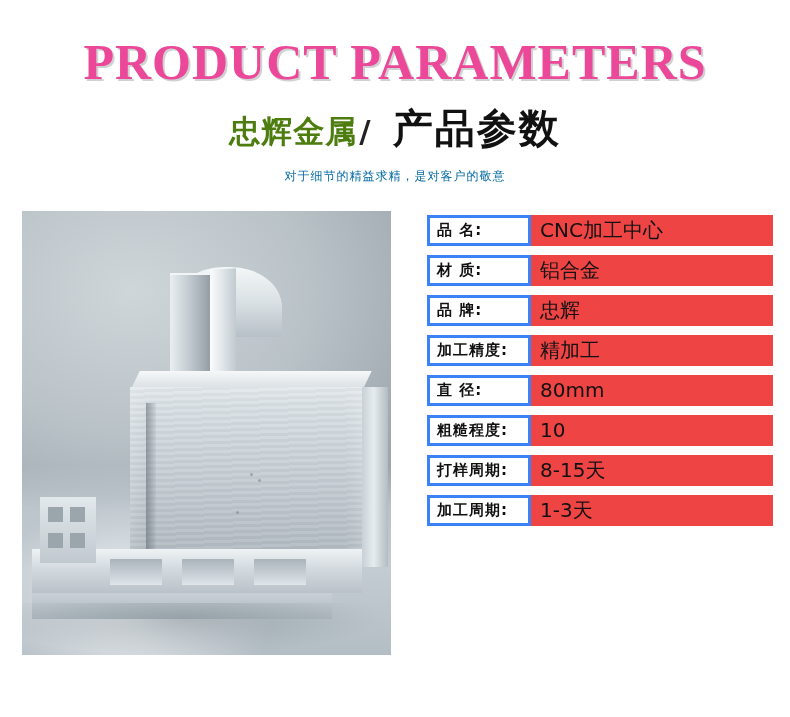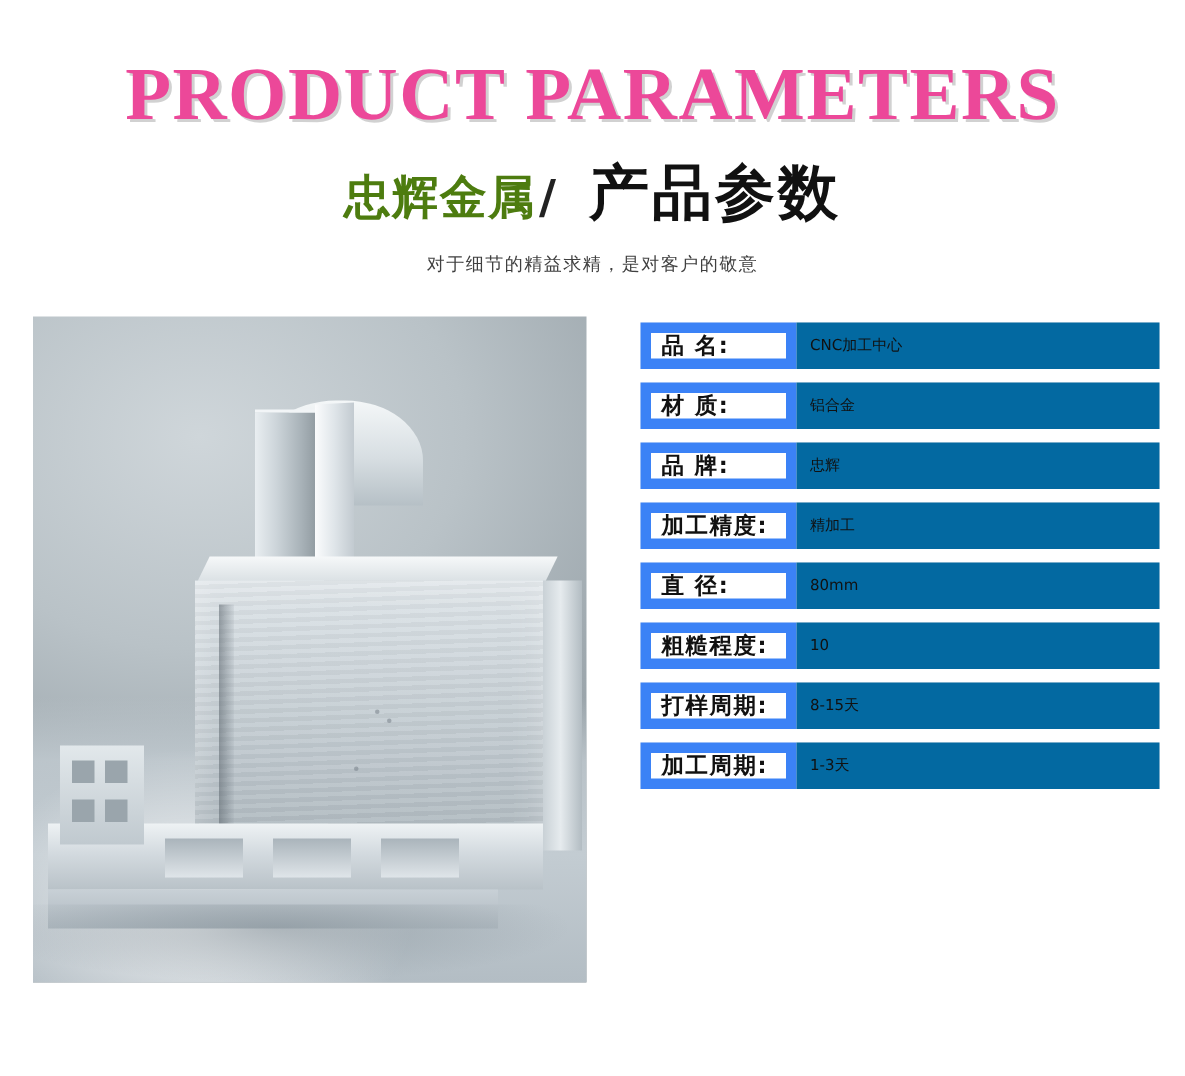--- a/index.html
+++ b/index.html
@@ -61,21 +61,21 @@
     font-weight: bold;
     font-size: 40px;
     color: #111;
     letter-spacing: 2px;
     margin-left: 20px;
   }
   .subtitle {
     margin-top: 12px;
     font-family: "DejaVu Sans", sans-serif;
     font-size: 12px;
-    color: #404040;
+    color: #0369a1;
     letter-spacing: 1px;
   }
 
   
   .content {
     position: relative;
     margin-top: 26px;
     display: flex;
     align-items: flex-start;
     padding-left: 22px;
@@ -214,42 +214,42 @@
   .spec-row {
     display: flex;
     align-items: stretch;
     height: 31px;
     margin-bottom: 9px;
     background: #e8e8e8;
   }
   .spec-label {
     flex: 0 0 104px;
     background: #ffffff;
-    border: 7px solid #3b82f6;
+    border: 3px solid #3b82f6;
     box-sizing: border-box;
     display: flex;
     align-items: center;
     justify-content: space-between;
     padding: 0 5px 0 7px;
     font-family: "DejaVu Sans", sans-serif;
     font-size: 15px;
     font-weight: bold;
     color: #111;
     letter-spacing: 0px;
     white-space: nowrap;
   }
   .spec-label .lbl-text { letter-spacing: 1px; }
   .spec-value {
     flex: 1 1 auto;
-    background: #0369a1;
+    background: #ef4444;
     display: flex;
     align-items: center;
     padding-left: 9px;
     font-family: "DejaVu Sans", sans-serif;
-    font-size: 10px;
+    font-size: 20px;
     color: #111;
     white-space: nowrap;
   }
 </style>
 </head>
 <body>
 
 <div class="page">
 
   <div class="header">

